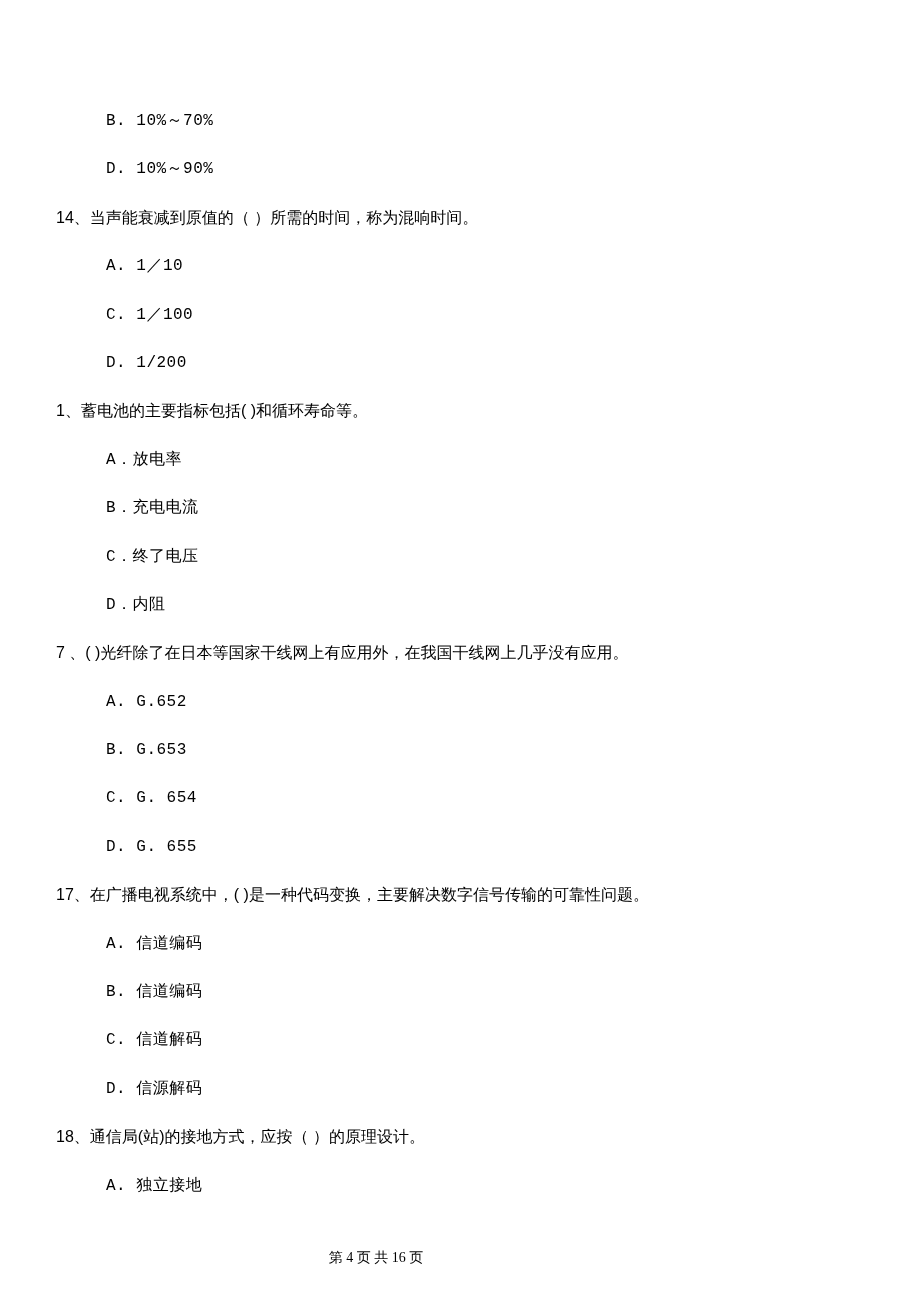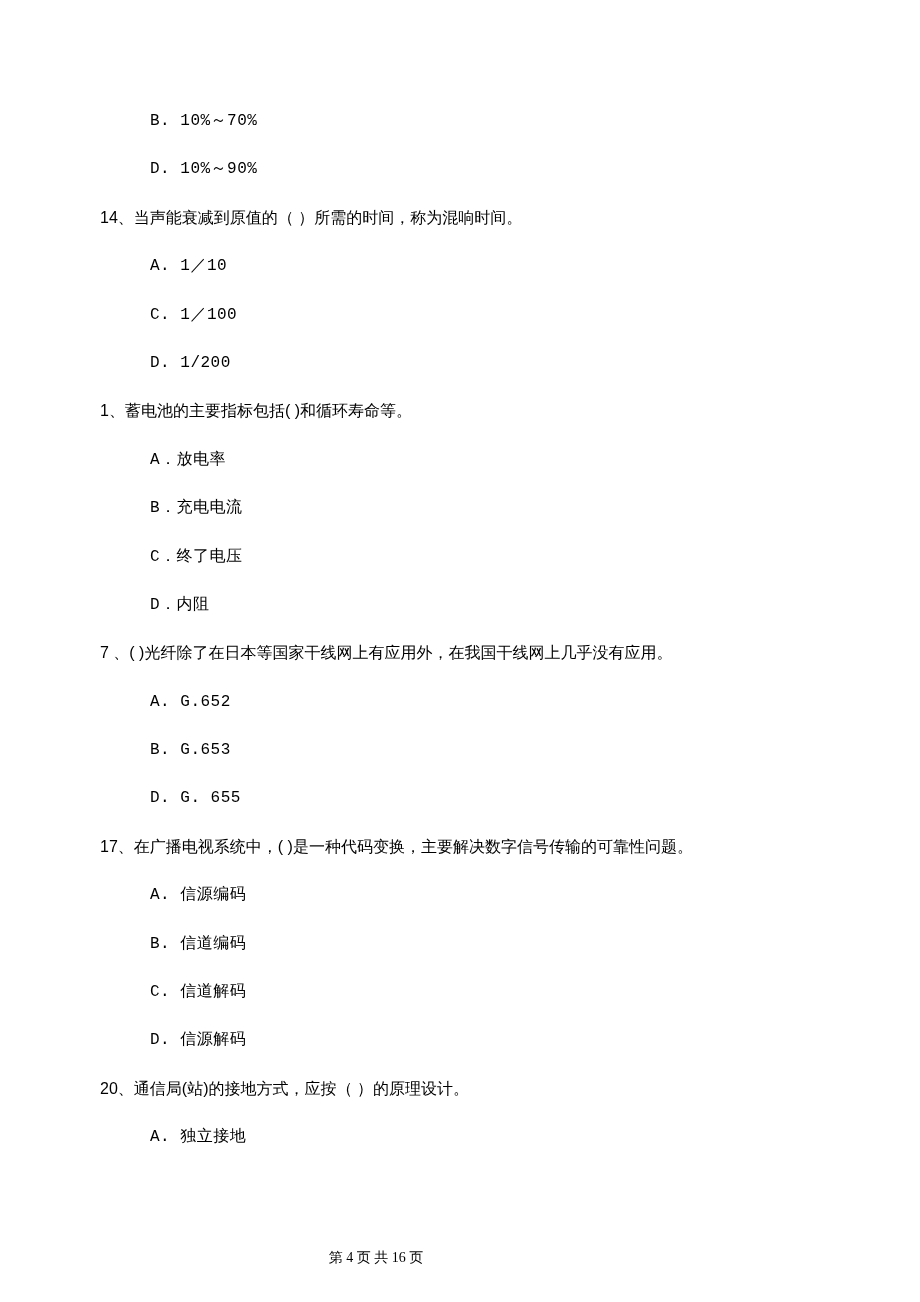--- a/index.html
+++ b/index.html
@@ -10,21 +10,21 @@
   }
   body {
     font-family: "SimSun", "宋体", serif;
     font-size: 16px;
     color: #000000;
     line-height: 1.4;
     position: relative;
     min-height: 1302px;
   }
   .page {
-    padding: 110px 120px 0 96px;
+    padding: 110px 120px 0 52px;
   }
   .option-line {
     margin: 0 0 26px 54px;
     font-family: "Courier New", "SimSun", monospace;
     letter-spacing: 0.5px;
   }
   .question-line {
     margin: 0 0 26px 4px;
     font-family: Liberation Sans, sans-serif;
   }
@@ -53,26 +53,27 @@
 
   <div class="question-line">1、蓄电池的主要指标包括(    )和循环寿命等。</div>
   <div class="option-line">A．放电率</div>
   <div class="option-line">B．充电电流</div>
   <div class="option-line">C．终了电压</div>
   <div class="option-line">D．内阻</div>
 
   <div class="question-line">7 、(    )光纤除了在日本等国家干线网上有应用外，在我国干线网上几乎没有应用。</div>
   <div class="option-line">A.  G.652</div>
   <div class="option-line">B.  G.653</div>
+  <div class="option-line">C.  G. 654</div>
   <div class="option-line">D.  G. 655</div>
 
   <div class="question-line">17、在广播电视系统中，(    )是一种代码变换，主要解决数字信号传输的可靠性问题。</div>
-  <div class="option-line">A. 信源编码</div>
+  <div class="option-line">A. 信道编码</div>
   <div class="option-line">B. 信道编码</div>
   <div class="option-line">C. 信道解码</div>
   <div class="option-line">D. 信源解码</div>
 
-  <div class="question-line">20、通信局(站)的接地方式，应按（    ）的原理设计。</div>
+  <div class="question-line">18、通信局(站)的接地方式，应按（    ）的原理设计。</div>
   <div class="option-line">A. 独立接地</div>
 
 </div>
 
 <div class="footer">第 4 页 共 16 页</div>
 
 </body></html>

